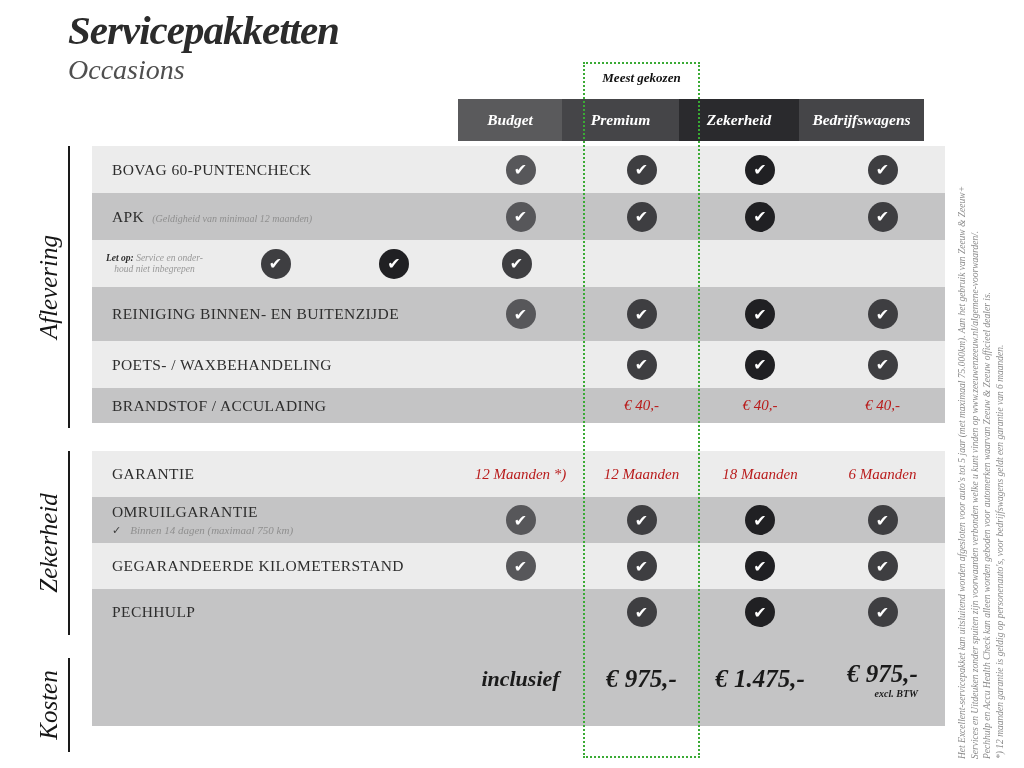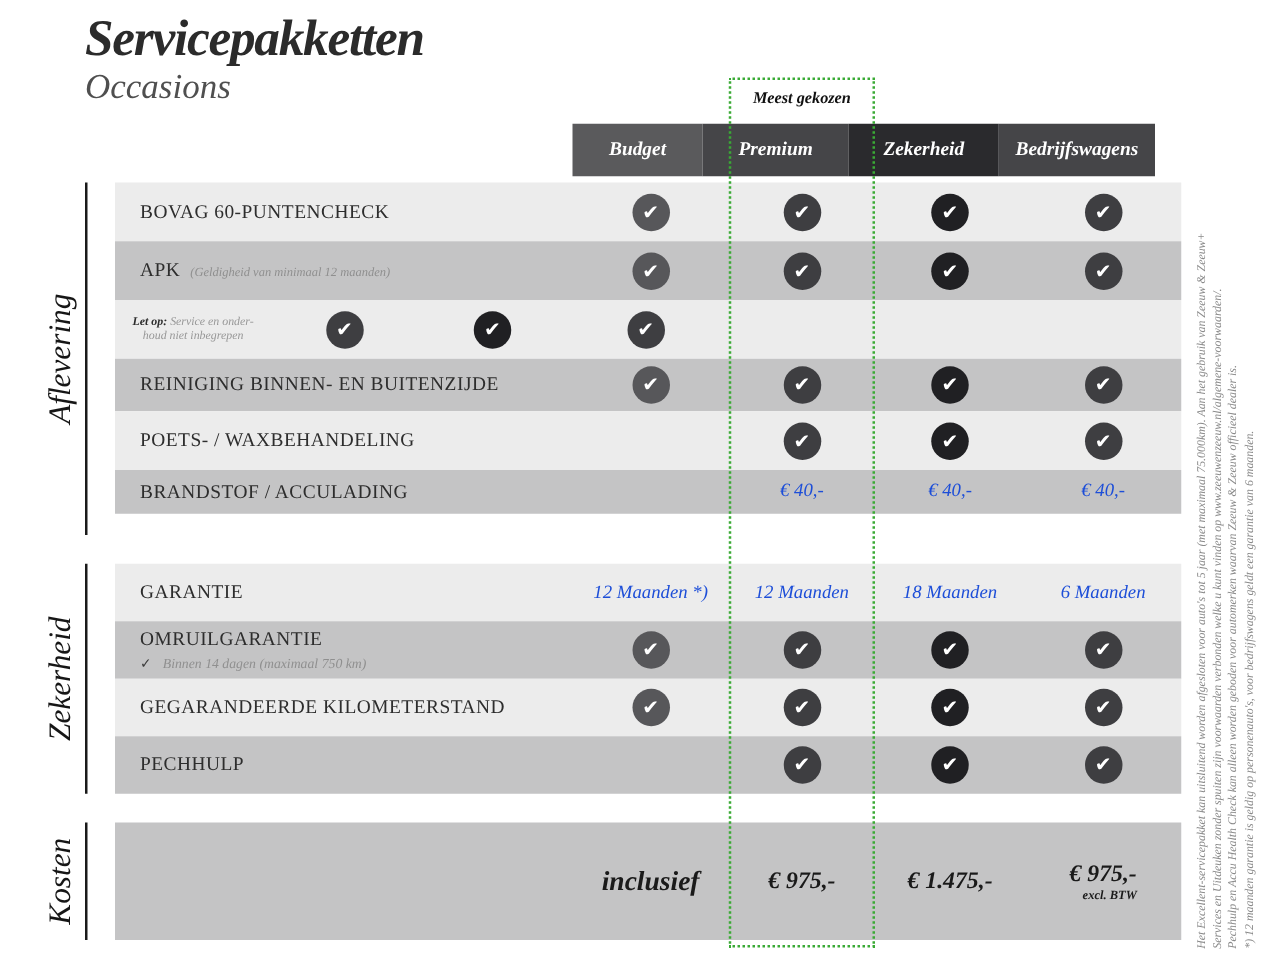--- a/index.html
+++ b/index.html
@@ -22,25 +22,25 @@
   .row{display:flex;align-items:center;}
   .row.light{background:#ececec;}
   .row.dark{background:#c4c4c5;}
   .row-label-wrap{flex:1;padding-left:20px;display:flex;flex-direction:column;justify-content:center;}
   .row-label{font-size:15.5px;color:#2d2d2d;letter-spacing:0.4px;font-weight:500;white-space:nowrap;}
   .row-label .inline-note{font-size:10px;font-style:italic;color:#8f8f8f;font-weight:normal;letter-spacing:0;margin-left:8px;text-align:center;}
   .sub-line{font-size:11px;font-style:italic;color:#8f8f8f;margin-top:3px;}
   .sub-line .sub-check{font-style:normal;color:#3c3c3c;margin-right:9px;font-size:11px;}
   .cell{display:flex;align-items:center;justify-content:center;flex-direction:column;}
   .check{width:30px;height:30px;border-radius:50%;color:#fff;display:flex;align-items:center;justify-content:center;font-size:16px;}
-  .cell-text{font-size:15px;font-style:italic;color:#1d4ed8;text-align:center;}
+  .cell-text{font-size:15px;font-style:italic;color:#b91c1c;text-align:center;}
   .note-cell{font-size:9.5px;line-height:11px;font-style:italic;color:#979797;text-align:center;}
   .note-cell b{color:#2d2d2d;}
   .bigtext{font-size:22px;font-weight:bold;font-style:italic;color:#1a1a1a;}
-  .price{font-size:19px;font-weight:bold;font-style:italic;color:#1a1a1a;white-space:nowrap;}
+  .price{font-size:25px;font-weight:bold;font-style:italic;color:#1a1a1a;white-space:nowrap;}
   .price-sub{font-size:10px;font-weight:bold;font-style:italic;color:#1a1a1a;text-align:right;margin-top:0px;}
 
   .section-line{position:absolute;width:2px;background:#1a1a1a;left:68px;z-index:1;}
   .section-label{position:absolute;transform:rotate(-90deg);transform-origin:0 0;text-align:center;font-style:italic;font-size:25px;color:#161616;font-weight:500;line-height:34px;height:34px;}
 
   .highlight-box{position:absolute;left:583px;top:62px;width:117px;height:696px;border:2px dotted #3aaa35;box-sizing:border-box;z-index:5;pointer-events:none;}
   .highlight-label{margin-top:6px;text-align:center;font-size:13px;font-weight:bold;font-style:italic;color:#111;}
 
   .finelines{position:absolute;left:956px;top:759px;width:673px;transform:rotate(-90deg);transform-origin:0 0;z-index:1;}
   .fineline{font-size:9.5px;line-height:12.5px;font-style:italic;color:#8a8a8a;white-space:nowrap;}
@@ -103,21 +103,21 @@
         <div class="cell" style="width: 117px;">
           <div class="check" style="background: rgb(62, 62, 65);">✔</div>
         </div>
         <div class="cell" style="width: 120px;">
           <div class="check" style="background: rgb(32, 32, 35);">✔</div>
         </div>
         <div class="cell" style="width: 125px;">
           <div class="check" style="background: rgb(62, 62, 65);">✔</div>
         </div>
       </div>
-      <div class="row dark" style="height: 42px;">
+      <div class="row dark" style="height: 54px;">
         <div class="row-label-wrap">
           <div class="row-label">REINIGING BINNEN- EN BUITENZIJDE</div>
         </div>
         <div class="cell" style="width: 125px;">
           <div class="check" style="background: rgb(87, 87, 90);">✔</div>
         </div>
         <div class="cell" style="width: 117px;">
           <div class="check" style="background: rgb(62, 62, 65);">✔</div>
         </div>
         <div class="cell" style="width: 120px;">
@@ -220,21 +220,21 @@
           <div class="check" style="background: rgb(62, 62, 65);">✔</div>
         </div>
         <div class="cell" style="width: 120px;">
           <div class="check" style="background: rgb(32, 32, 35);">✔</div>
         </div>
         <div class="cell" style="width: 125px;">
           <div class="check" style="background: rgb(62, 62, 65);">✔</div>
         </div>
       </div>
     </div>
-  <div class="section-rows" id="kostenBand" style="top:658px">
+  <div class="section-rows" id="kostenBand" style="top:632px">
       <div class="row dark" style="height: 94px;">
         <div class="row-label-wrap"></div>
         <div class="cell" style="width: 125px;">
           <span class="bigtext">inclusief</span>
         </div>
         <div class="cell" style="width: 117px;">
           <div>
             <div class="price">€ 975,-</div>
           </div>
         </div>

